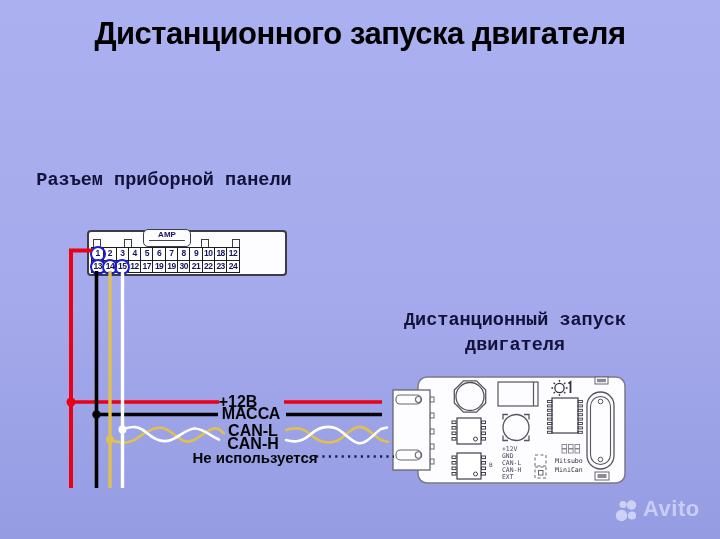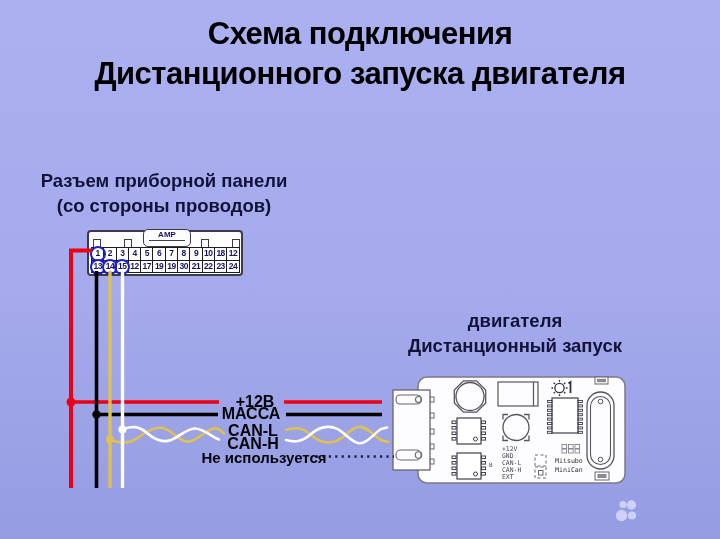--- a/index.html
+++ b/index.html
@@ -11,28 +11,28 @@
     font-family:"Liberation Sans",sans-serif;
   }
   
   .main-title{
     position:absolute;left:0;top:14px;width:720px;
     text-align:center;color:#000;
     font-weight:bold;font-size:31px;line-height:40px;letter-spacing:-0.5px;
   }
   .section-label{
     position:absolute;text-align:center;color:#12123a;
-    font-weight:bold;font-size:18.5px;line-height:25px;
+    font-weight:bold;font-size:18.5px;line-height:25px;font-family:Liberation Mono, monospace;
   }
   .connector-caption{left:34px;top:168px;width:260px;}
   .device-caption{left:395px;top:308px;width:240px;}
   
   .connector{
     position:absolute;left:87px;top:230px;width:152px;height:42px;
-    background:#fdfdff;border:2px solid #3c3c46;border-radius:4px;z-index:2;
+    background:#fdfdff;border:2px solid #3c3c46;border-radius:4px;z-index:2;padding-left:44px;
   }
   .ctab{position:absolute;width:6px;height:8px;border:1.5px solid #3c3c46;background:#fdfdff;top:7px;}
   .amp-tab{
     position:absolute;left:54px;top:-3px;width:46px;height:16px;
     border:1.5px solid #3c3c46;border-radius:5px;background:#fdfdff;
     font-weight:bold;font-size:8px;line-height:9px;text-align:center;color:#15155e;
   }
   .amp-tab::after{content:"";display:block;margin:0.5px 5px 0;border-top:1.2px solid #44444e;}
   .pin-grid{
     position:absolute;left:2px;top:15px;
@@ -65,27 +65,25 @@
     color:#c9cdf5;font-weight:bold;font-size:22px;line-height:30px;
     letter-spacing:0.5px;margin-left:3px;
   }
 </style>
 </head>
 <body>
 
 <div class="page">
 
   <div class="main-title">
-    <div>Схема подключения</div>
     <div>Дистанционного запуска двигателя</div>
   </div>
 
   <div class="section-label connector-caption">
     <div>Разъем приборной панели</div>
-    <div>(со стороны проводов)</div>
   </div>
 
   <div class="connector">
     <span class="ctab" style="left:4px"></span>
     <span class="ctab" style="left:35px"></span>
     <span class="ctab" style="left:112px"></span>
     <span class="ctab" style="left:143px"></span>
     <div class="amp-tab">
       <span>AMP</span>
     </div>
@@ -143,29 +141,29 @@
     <g>
       <line x1="122.5" y1="271" x2="122.5" y2="488" stroke="#fff" stroke-width="3.4"></line>
       <circle cx="122.5" cy="429.5" r="4" fill="#fff"></circle>
       <path d="M 122.5,429.5 C 132,425.5 139,426 147,433 S 163,443 171,440 S 186,429.5 194,428.5 S 211,436.5 219,439.5" fill="none" stroke="#fff" stroke-width="2.6" stroke-linecap="round"></path>
       <path d="M 286,440 C 296,443 303,441 311,434 S 327,425.5 335,428 S 350,441 358,443 S 374,433.5 381,429 L 387,427.5" fill="none" stroke="#fff" stroke-width="2.6" stroke-linecap="round"></path>
     </g>
 
     <line x1="316" y1="456.5" x2="394" y2="456.5" stroke="#1d1d52" stroke-width="2.6" stroke-dasharray="2.2 4.2"></line>
   </svg>
 
-  <div class="wire-label" style="left:255px;top:402px">+12В</div>
+  <div class="wire-label" style="left:238px;top:402px">+12В</div>
   <div class="wire-label" style="left:251px;top:414px">МАССА</div>
   <div class="wire-label" style="left:253px;top:430.5px">CAN-L</div>
   <div class="wire-label" style="left:253px;top:443.5px">CAN-H</div>
-  <div class="wire-label" style="left:264px;top:456.5px;font-size:15px">Не используется</div>
+  <div class="wire-label" style="left:255px;top:456.5px;font-size:15px">Не используется</div>
 
   <div class="section-label device-caption">
+    <div>Дистанционный запуск</div>
     <div>двигателя</div>
-    <div>Дистанционный запуск</div>
   </div>
 
   <svg class="device" width="330" height="125" viewBox="0 0 330 125">
 
     <rect x="35" y="7" width="207" height="106" rx="9" fill="#fdfdff" stroke="#7a7a88" stroke-width="1.5"></rect>
 
     <g fill="#fdfdff" stroke="#66666f" stroke-width="1">
       <rect x="47" y="27" width="4" height="5"></rect>
         <rect x="47" y="43" width="4" height="5"></rect>
       <rect x="47" y="59" width="4" height="5"></rect>
@@ -299,15 +297,16 @@
 
   <div class="watermark">
     <svg width="30" height="30" viewBox="0 0 30 30">
       <g fill="#ced1f6">
         <circle cx="13" cy="10.5" r="3.6"></circle>
         <circle cx="21.5" cy="11" r="4.7"></circle>
         <circle cx="11.5" cy="21.5" r="5.7"></circle>
         <circle cx="22" cy="21.5" r="4.1"></circle>
       </g>
     </svg>
+    <span class="watermark-text">Avito</span>
   </div>
 
 </div>
 
 </body></html>

